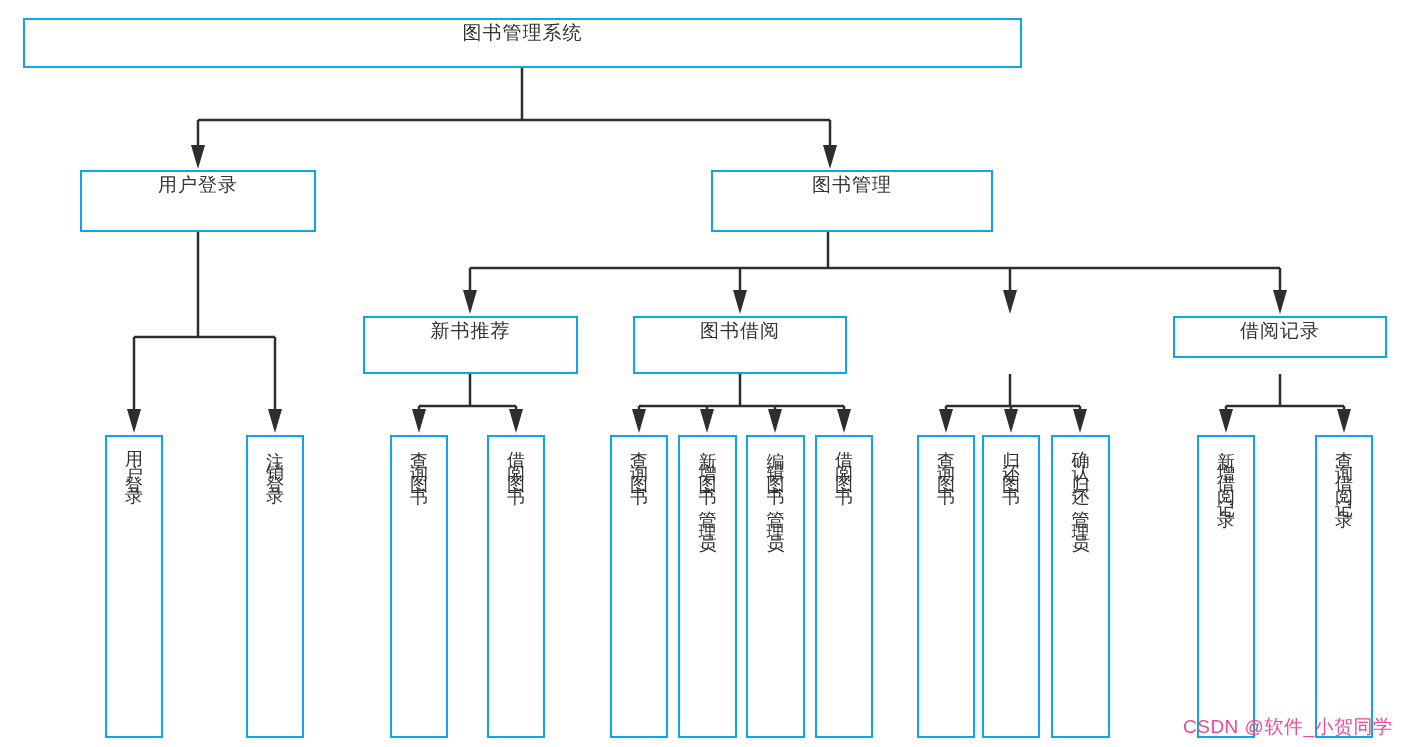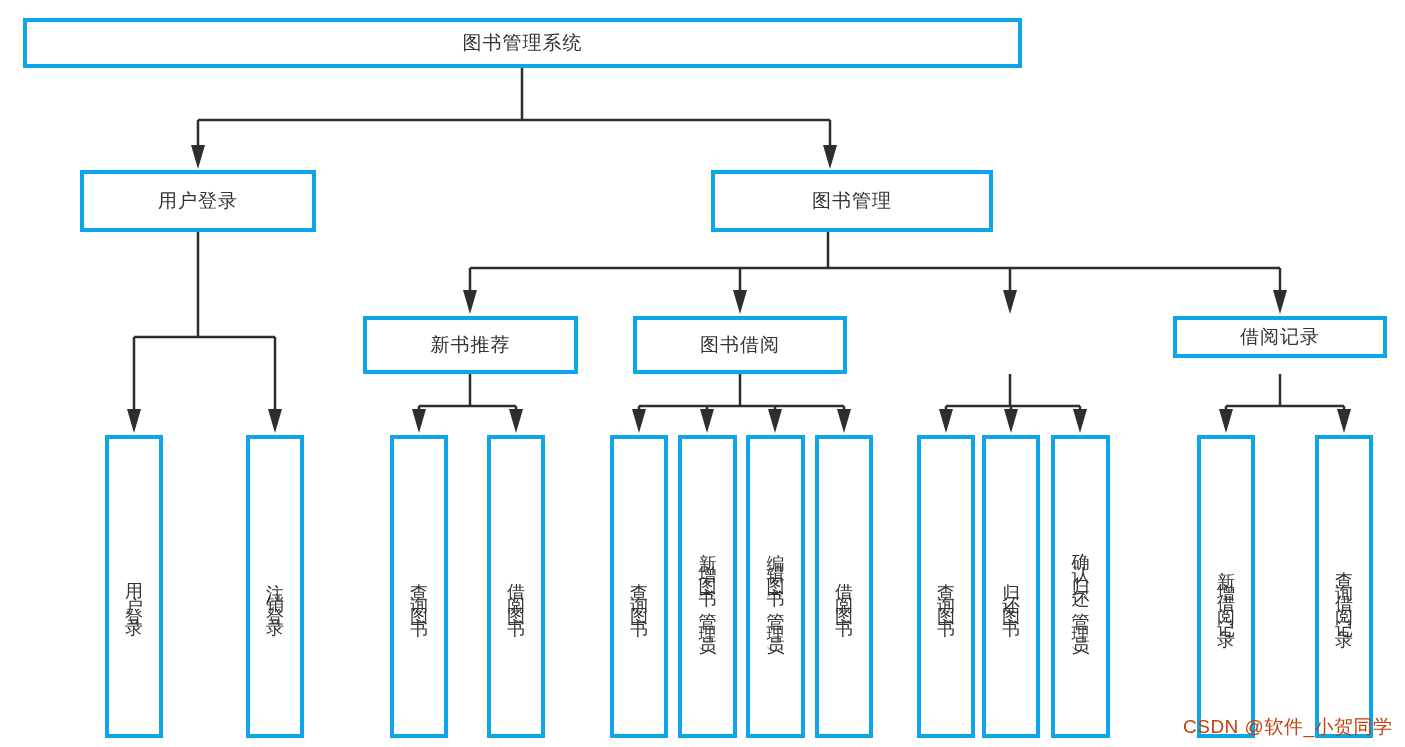--- a/index.html
+++ b/index.html
@@ -18,24 +18,23 @@
   .connectors {
     position: absolute;
     left: 0;
     top: 0;
     width: 1405px;
     height: 747px;
   }
   .box {
     position: absolute;
     box-sizing: border-box;
-    border: 4px solid #0ea5e9;
+    border: 2px solid #0ea5e9;
     background: #ffffff;
     display: flex;
-    align-items: center;
     justify-content: center;
     color: #333333;
   }
   .hlabel {
     font-size: 19px;
     letter-spacing: 1px;
     white-space: nowrap;
   }
   .leaf .vlabel {
     writing-mode: vertical-rl;
@@ -44,21 +43,21 @@
     letter-spacing: 12px;
     line-height: 1;
     white-space: nowrap;
     margin-bottom: -12px; 
   }
   .watermark {
     position: absolute;
     left: 1183px;
     top: 714px;
     font-size: 19px;
-    color: #c2410c;
+    color: #ec4899;
     white-space: nowrap;
     letter-spacing: 0.5px;
   }
 </style>
 </head>
 <body>
 
 <div class="stage">
 
   <svg class="connectors" viewBox="0 0 1405 747" fill="none" stroke="#2e2e2e" stroke-width="2.5">

